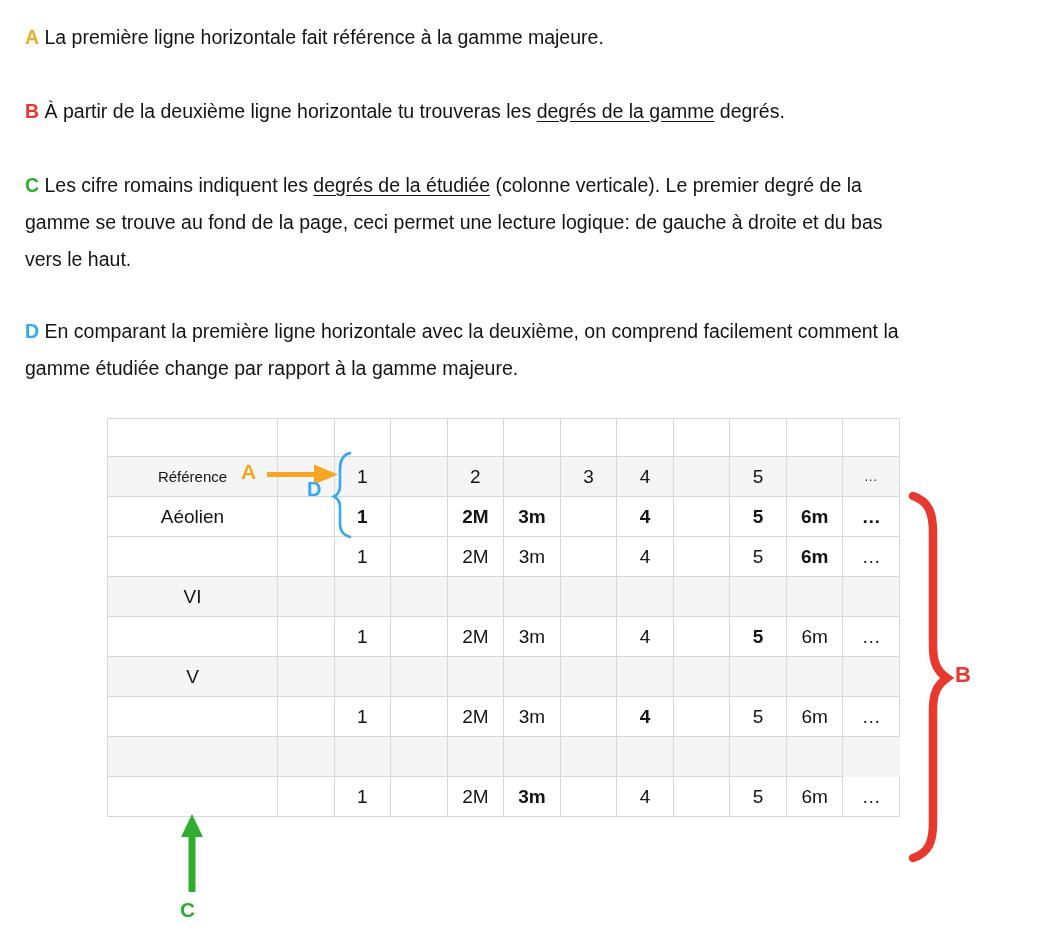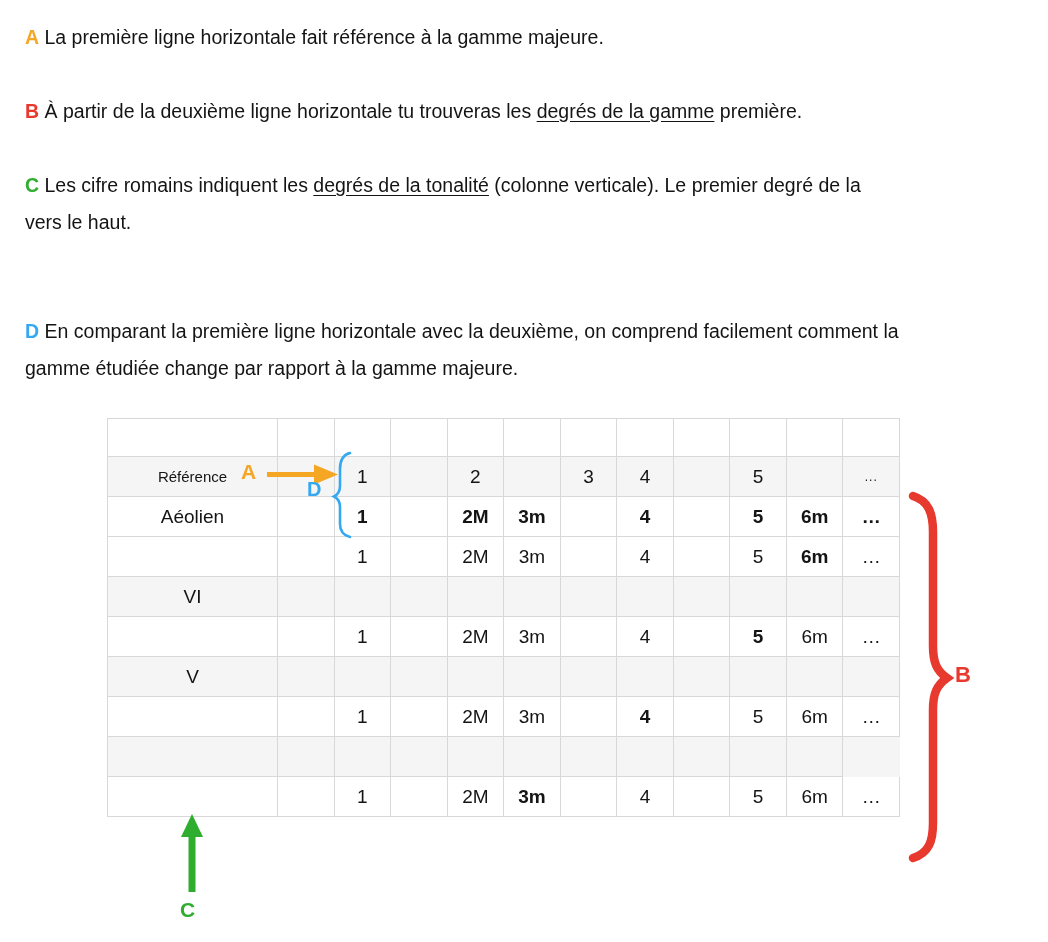--- a/index.html
+++ b/index.html
@@ -47,24 +47,25 @@
   #ann-c { left:180px; top:899px; font-size:21px; color:var(--c_green,#2fad2f); }
 </style>
 </head>
 <body style="--a_orange: #F5A623; --b_red: #E8392F; --c_green: #2FAD2F; --d_blue: #35A8F2; --text: #141414; --table_border: #D8D8D8; --row_shade: #F5F5F6;">
 
 <div id="paragraphs">
     <div class="para para-0">
       <div class="line"><span class="marker" style="color: rgb(245, 166, 35);">A</span> <span>La première ligne horizontale fait référence à la gamme majeure.</span></div>
     </div>
     <div class="para para-1">
-      <div class="line"><span class="marker" style="color: rgb(232, 57, 47);">B</span> <span>À partir de la deuxième ligne horizontale tu trouveras les </span><span class="u">degrés de la gamme</span><span> première.</span></div>
+      <div class="line"><span class="marker" style="color: rgb(232, 57, 47);">B</span> <span>À partir de la deuxième ligne horizontale tu trouveras les </span><span class="u">degrés de la gamme</span><span> degrés.</span></div>
     </div>
     <div class="para para-2">
-      <div class="line"><span class="marker" style="color: rgb(47, 173, 47);">C</span> <span>Les cifre romains indiquent les </span><span class="u">degrés de la tonalité</span><span> (colonne verticale). Le premier degré de la</span></div>
+      <div class="line"><span class="marker" style="color: rgb(47, 173, 47);">C</span> <span>Les cifre romains indiquent les </span><span class="u">degrés de la étudiée</span><span> (colonne verticale). Le premier degré de la</span></div>
+      <div class="line"><span>gamme se trouve au fond de la page, ceci permet une lecture logique: de gauche à droite et du bas</span></div>
       <div class="line"><span>vers le haut.</span></div>
     </div>
     <div class="para para-3">
       <div class="line"><span class="marker" style="color: rgb(53, 168, 242);">D</span> <span>En comparant la première ligne horizontale avec la deuxième, on comprend facilement comment la</span></div>
       <div class="line"><span>gamme étudiée change par rapport à la gamme majeure.</span></div>
     </div>
   </div>
 
 <div id="table">
     <div class="trow">

